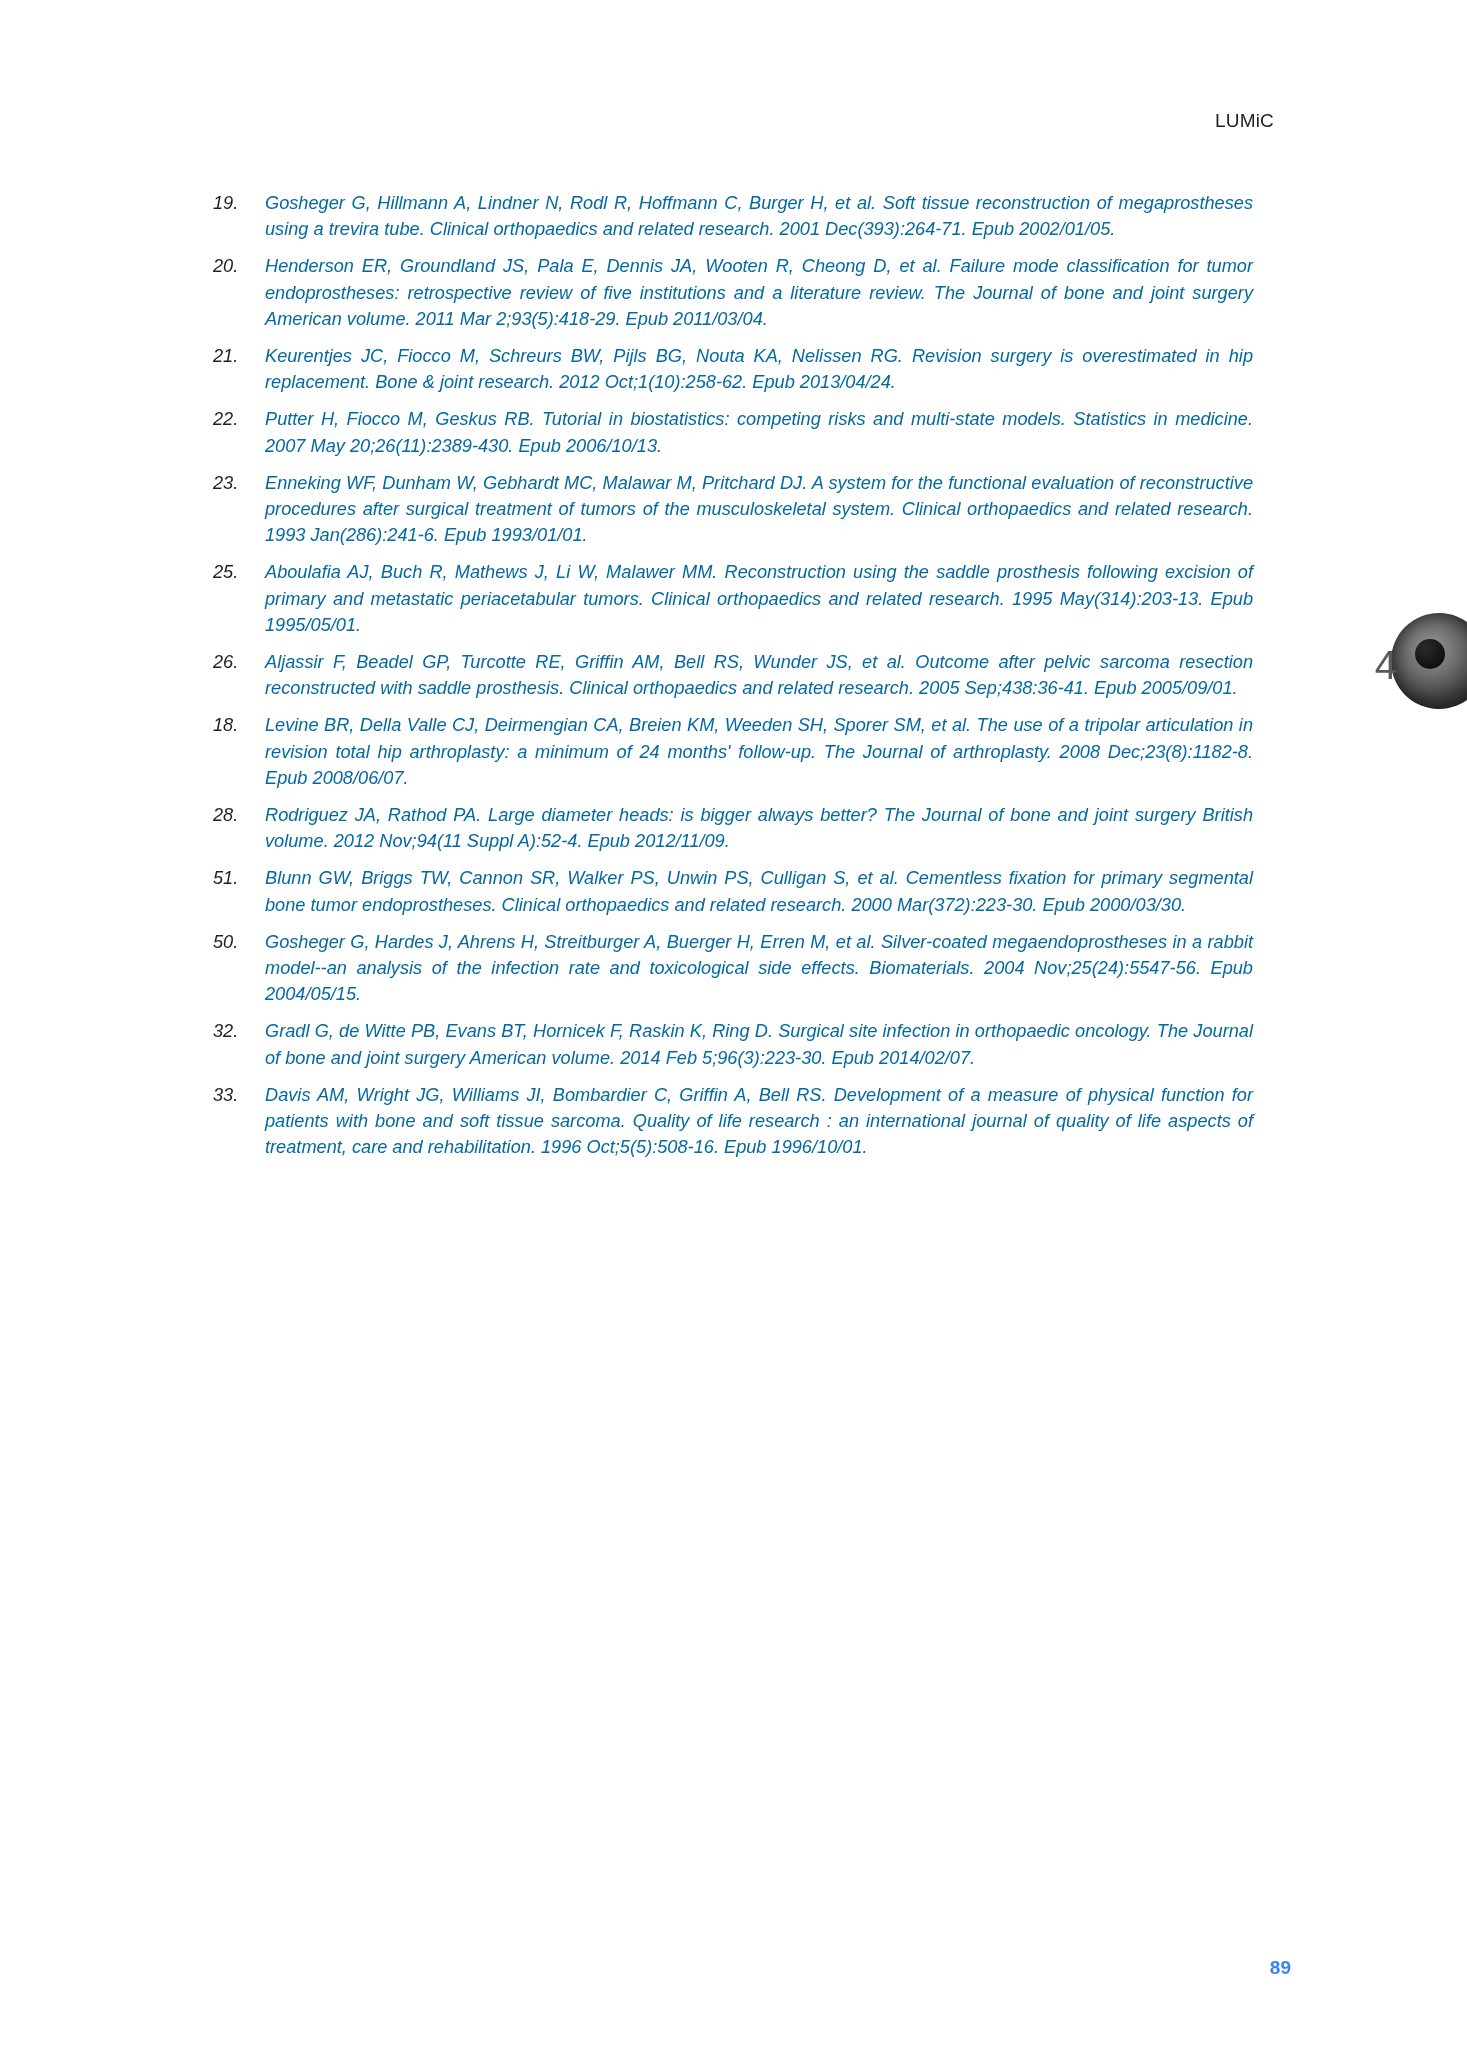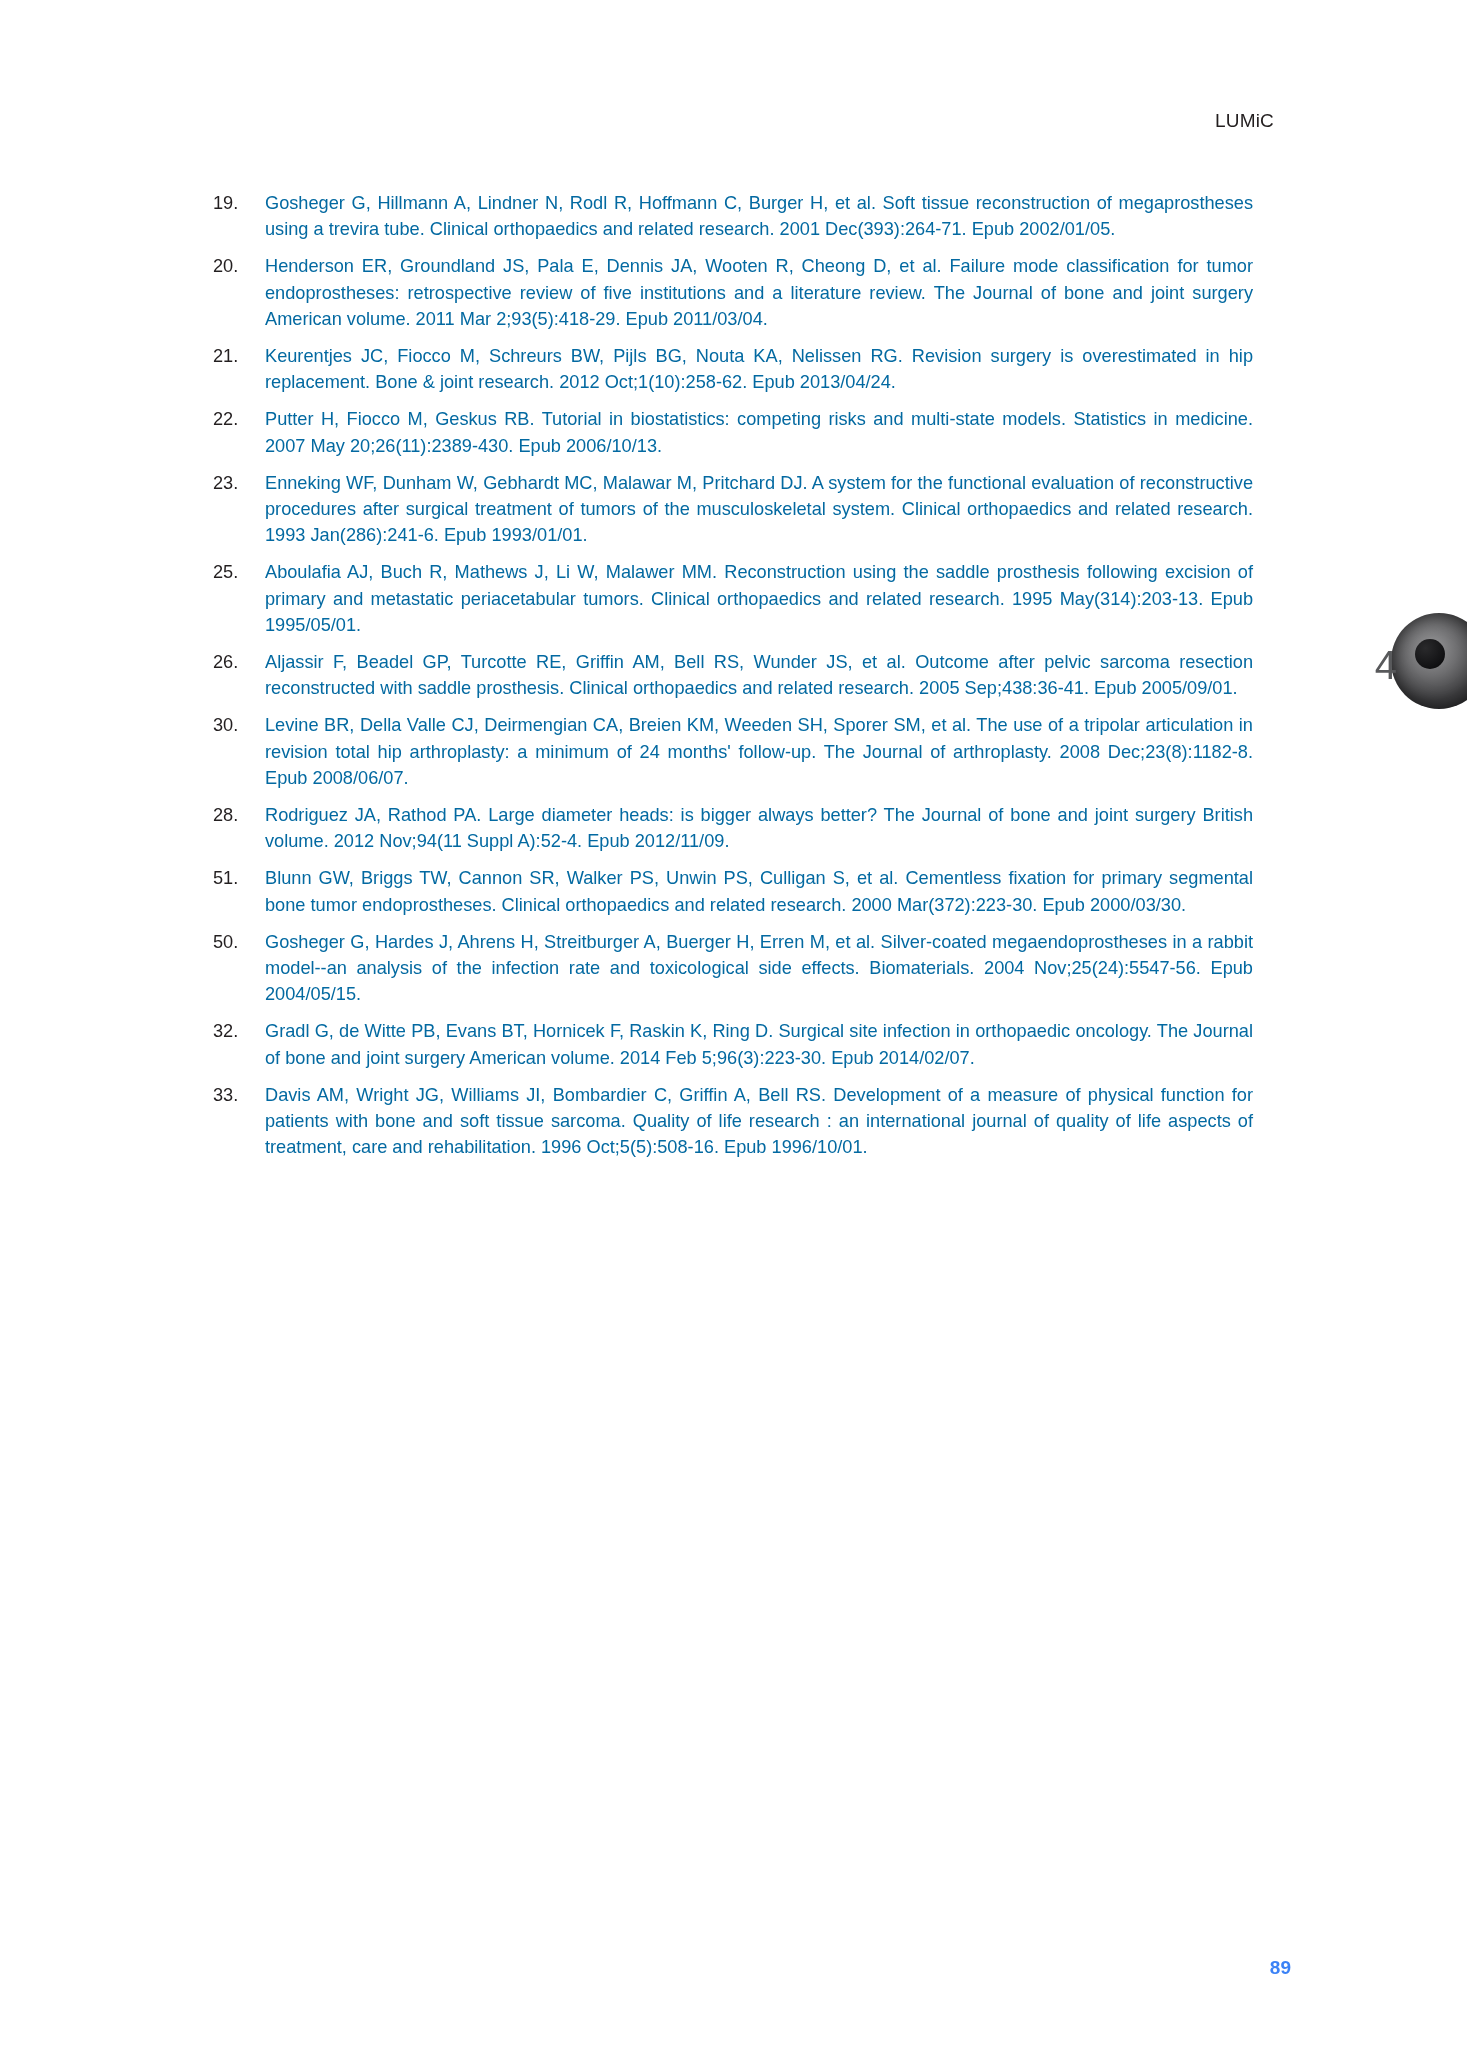--- a/index.html
+++ b/index.html
@@ -63,20 +63,21 @@
     position: absolute;
     top: 190px;
     left: 213px;
     width: 1040px;
   }
   .ref {
     display: flex;
     margin-bottom: 11px;
     font-size: 18.2px;
     line-height: 1.44;
+    font-style: italic;
   }
   .ref-num {
     width: 52px;
     flex: 0 0 52px;
     text-align: left;
     color: #231f20;
   }
   .ref-text {
     flex: 1 1 auto;
     text-align: justify;
@@ -134,21 +135,21 @@
       <div class="ref-num">25.</div>
       <div class="ref-text">Aboulafia AJ, Buch R, Mathews J, Li W, Malawer MM. Reconstruction using the saddle prosthesis following excision of primary and metastatic periacetabular tumors. Clinical orthopaedics and related research. 1995 May(314):203-13. Epub 1995/05/01.</div>
     </div>
 
     <div class="ref">
       <div class="ref-num">26.</div>
       <div class="ref-text">Aljassir F, Beadel GP, Turcotte RE, Griffin AM, Bell RS, Wunder JS, et al. Outcome after pelvic sarcoma resection reconstructed with saddle prosthesis. Clinical orthopaedics and related research. 2005 Sep;438:36-41. Epub 2005/09/01.</div>
     </div>
 
     <div class="ref">
-      <div class="ref-num">30.</div>
+      <div class="ref-num">18.</div>
       <div class="ref-text">Levine BR, Della Valle CJ, Deirmengian CA, Breien KM, Weeden SH, Sporer SM, et al. The use of a tripolar articulation in revision total hip arthroplasty: a minimum of 24 months' follow-up. The Journal of arthroplasty. 2008 Dec;23(8):1182-8. Epub 2008/06/07.</div>
     </div>
 
     <div class="ref">
       <div class="ref-num">28.</div>
       <div class="ref-text">Rodriguez JA, Rathod PA. Large diameter heads: is bigger always better? The Journal of bone and joint surgery British volume. 2012 Nov;94(11 Suppl A):52-4. Epub 2012/11/09.</div>
     </div>
 
     <div class="ref">
       <div class="ref-num">51.</div>

